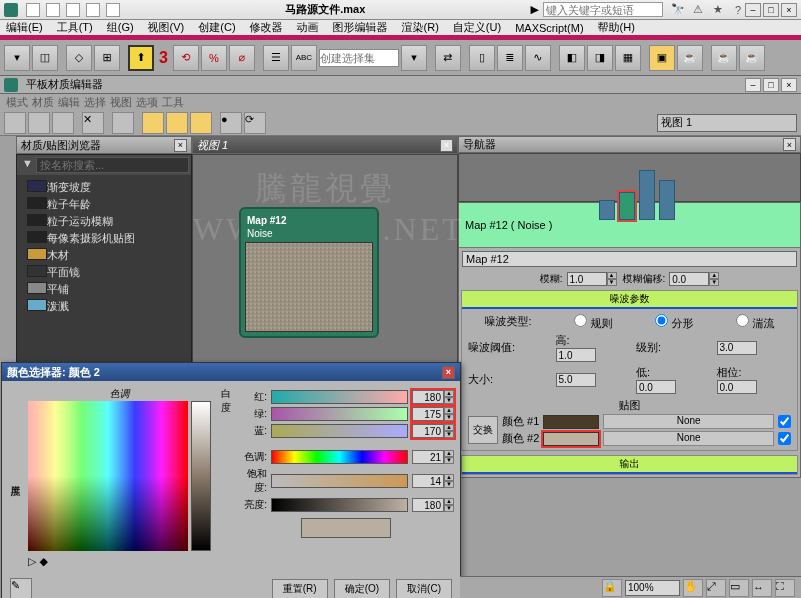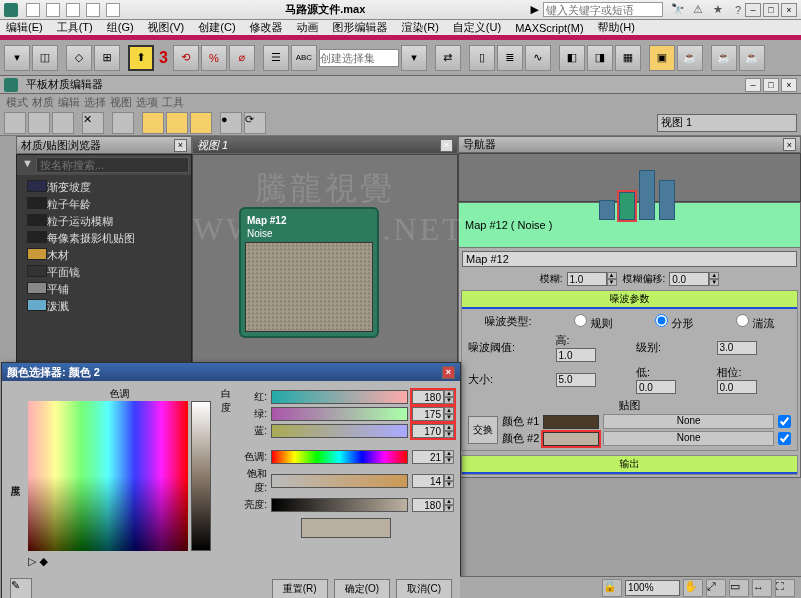--- a/index.html
+++ b/index.html
@@ -378,21 +378,21 @@
 </div>
 
 <div class="color-dialog">
   <div class="dlg-title">
     <span>颜色选择器: 颜色 2</span>
     <div class="sub-close" style="margin-left:auto;">×</div>
   </div>
   <div class="dlg-body">
     <div class="hue-label-v">黑度</div>
     <div>
-      <div style="text-align:center;font-size:10px;">色调</div>
+      <div style="text-align:center;font-size:10px;font-style:italic;">色调</div>
       <div style="display:flex;gap:3px;">
         <div class="field-area"></div>
         <div class="whiteness-bar"></div>
       </div>
       <div style="display:flex;align-items:center;margin-top:4px;gap:6px;">
         <span>▷ ◆</span>
       </div>
     </div>
     <div style="width:14px;text-align:right;font-size:10px;">白度</div>
     <div class="sliders-col">

